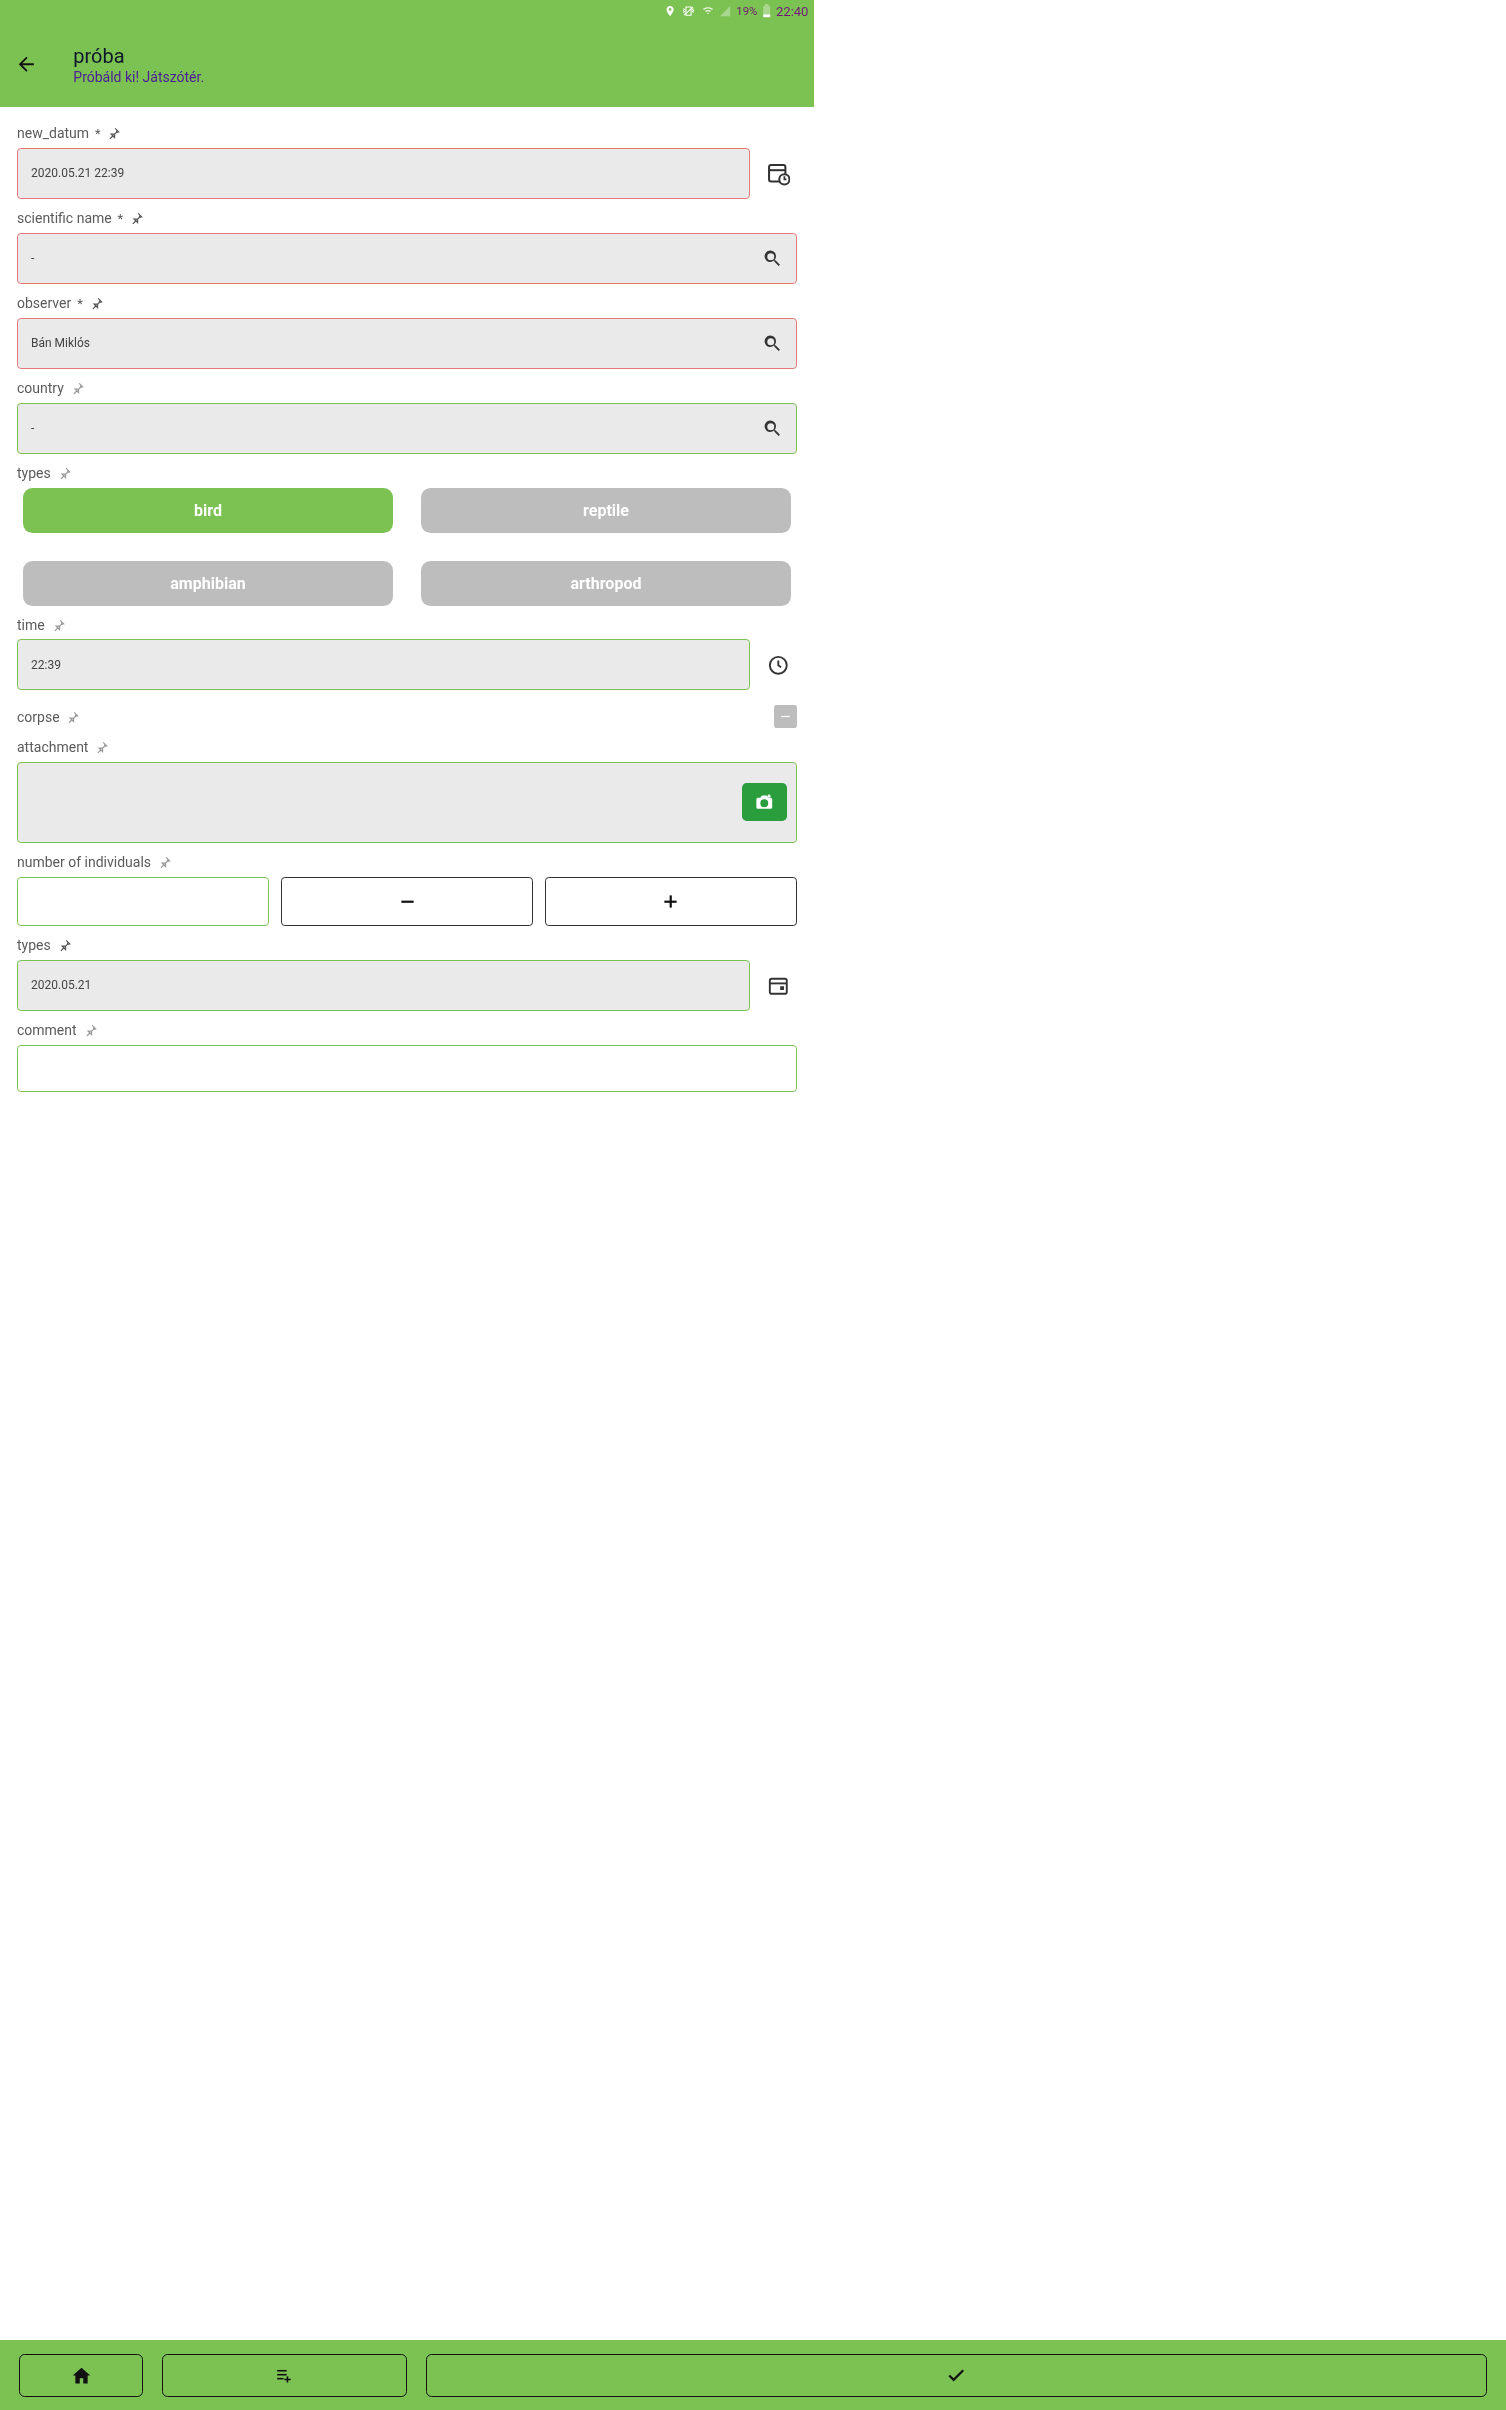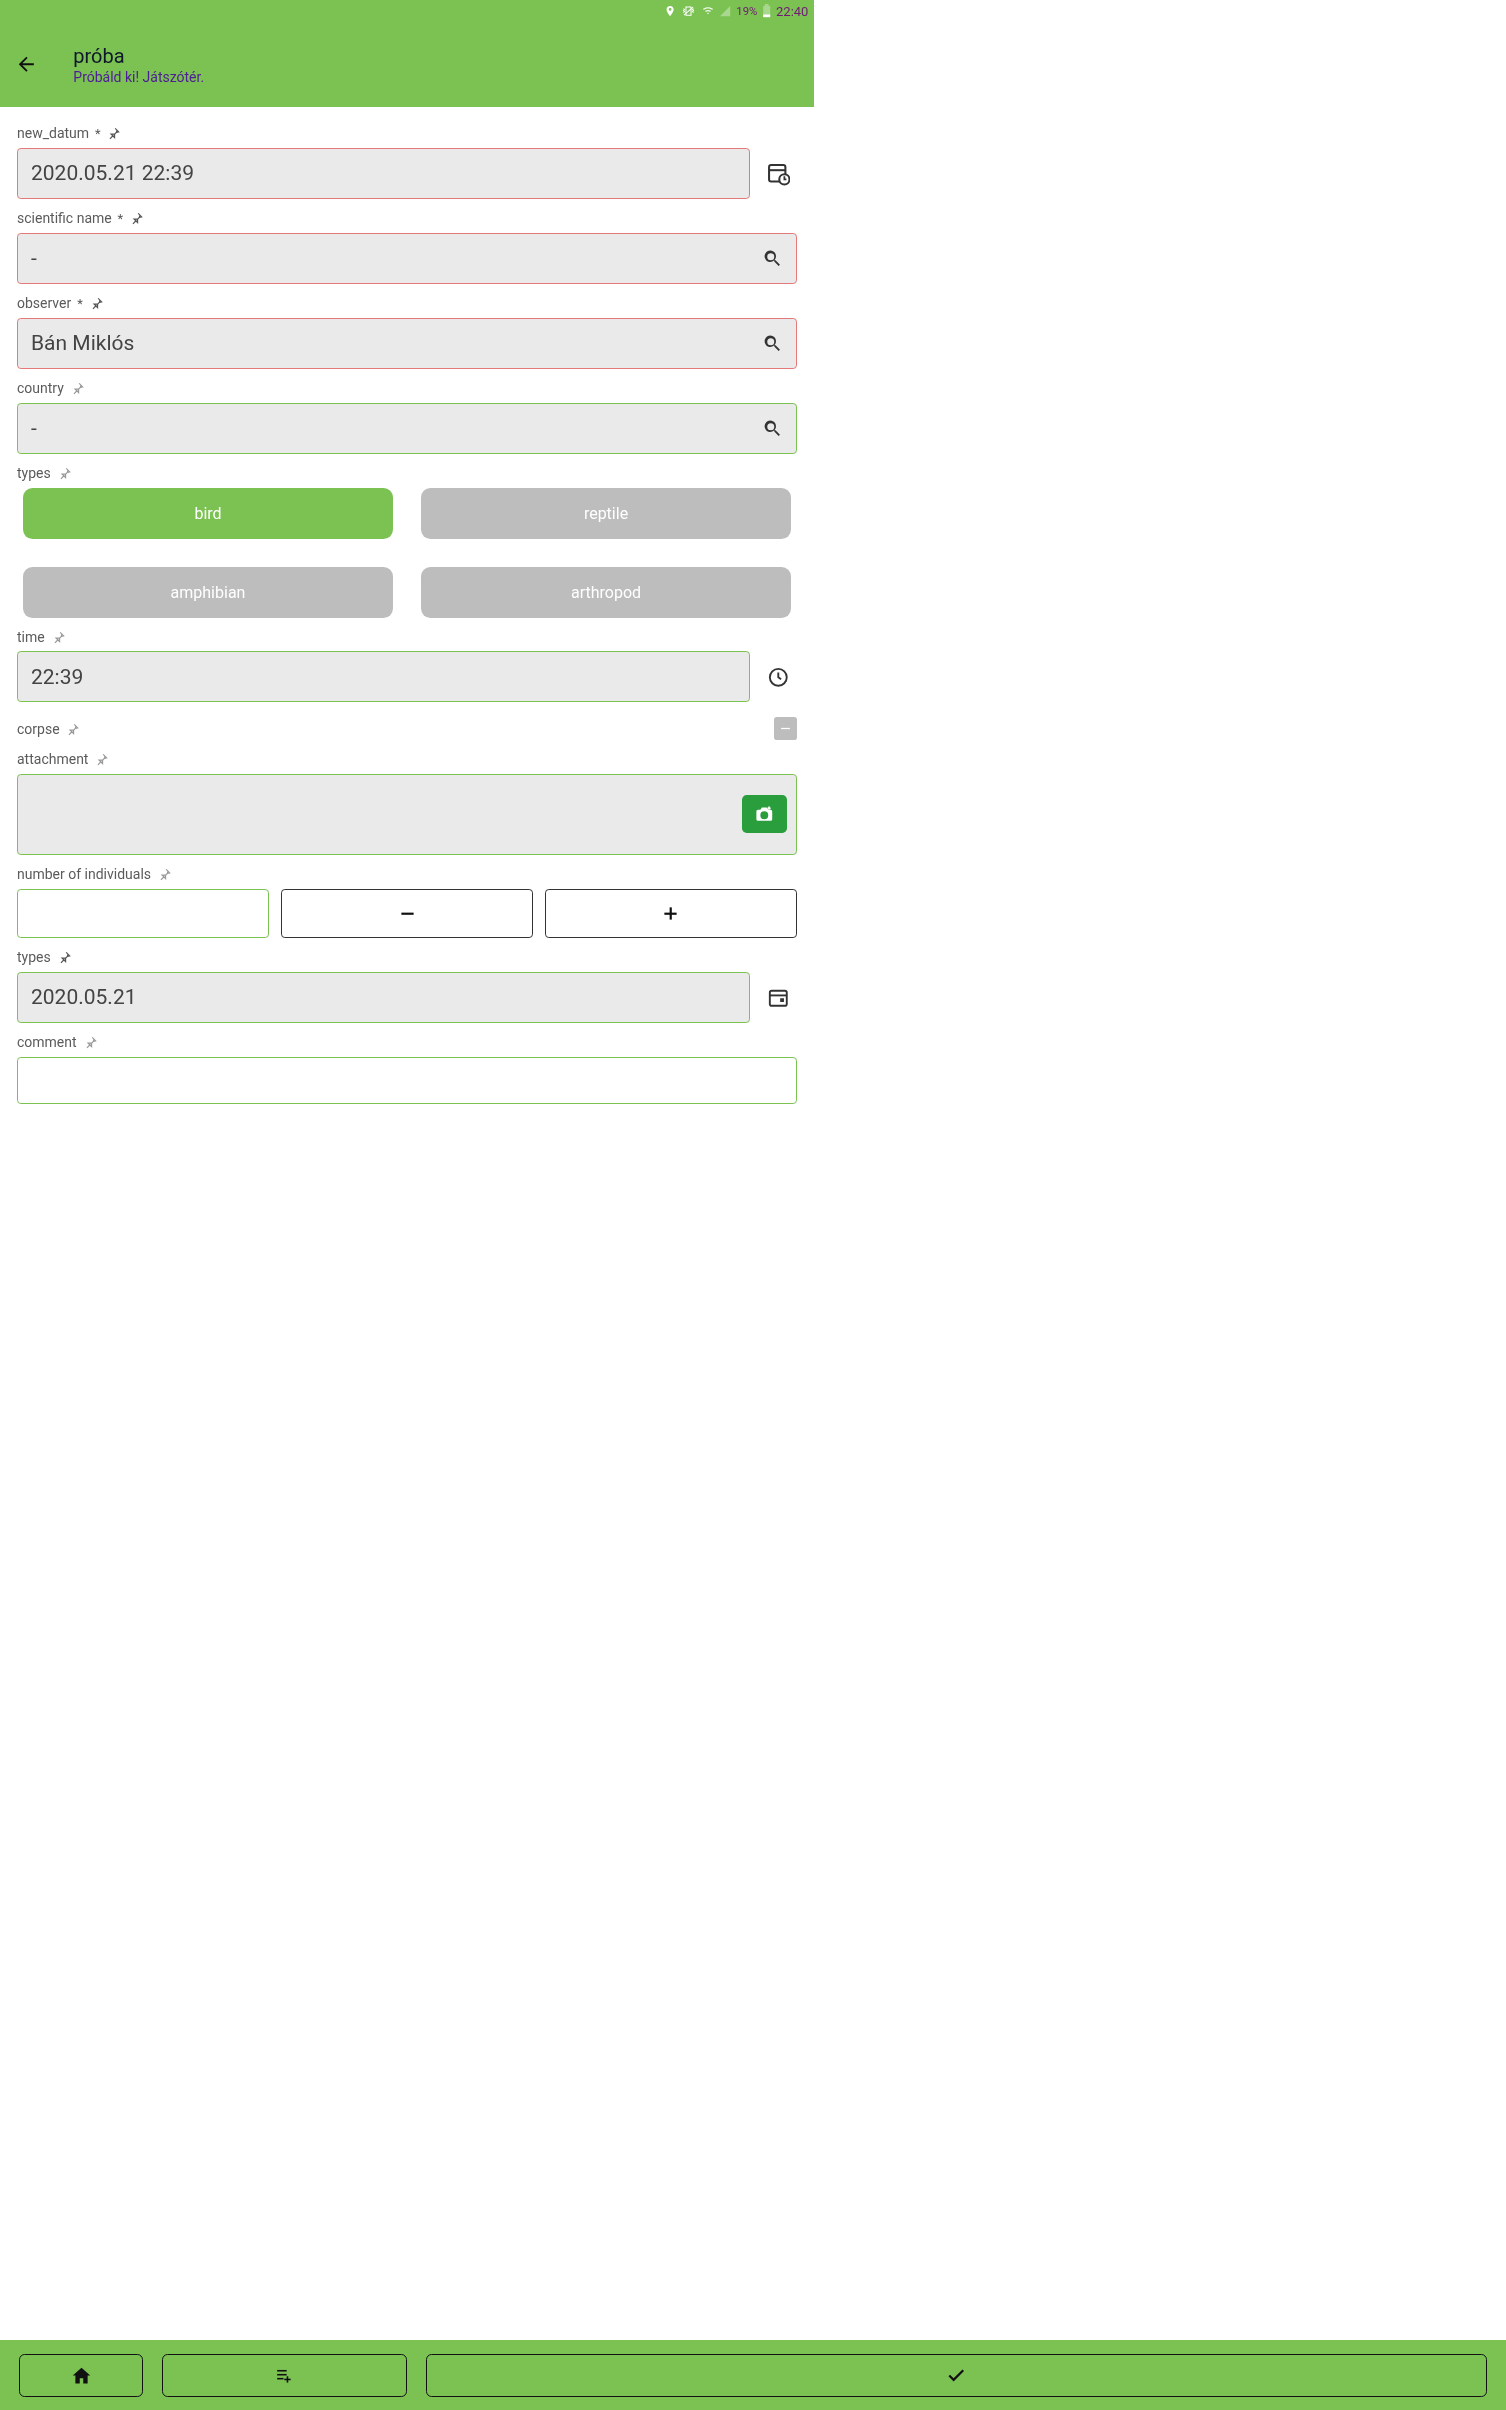--- a/index.html
+++ b/index.html
@@ -31,31 +31,31 @@
     margin-top: 11.3px; margin-bottom: 6.6px;
   }
   .field-label .star { color:#555; font-size:13px; margin-left:0.9px; }
   .pin { display:inline-flex; margin-left:1.9px; }
   
   .row { display:flex; align-items:center; gap:9.4px; }
   .row .input-like { flex:1; }
   
   .input-like {
     height:51px; border-radius:3.8px; background:#eaeaea;
-    display:flex; align-items:center; padding:0 13px; font-size:21px; color:#444;
+    display:flex; align-items:center; padding:0 13px; font-size:12px; color:#444;
   }
   .req { border:1.9px solid #e57979; }
   .ok  { border:1.9px solid #7cc253; }
   .input-like .search-btn { margin-left:auto; }
   .icon-box { width:38px; display:flex; align-items:center; justify-content:center; }
   
   .chips { display:flex; flex-wrap:wrap; gap:28px 28px; margin-top:1.9px; justify-content:center; }
   .chip {
-    width: 370px; height:51px; border-radius:9.4px; background:#bdbdbd; color:#fff;
-    display:flex; align-items:center; justify-content:center; font-size:16px;
+    width: 370px; height:45px; border-radius:9.4px; background:#bdbdbd; color:#fff;
+    display:flex; align-items:center; justify-content:center; font-size:16px;font-weight:bold;
   }
   .chip.selected { background:#7cc253; }
   .chip.full { width:370px; }
   
   .corpse-row { display:flex; align-items:center; justify-content:space-between; margin-top:15px; }
   .square-toggle { width:22.6px; height:22.6px; border-radius:2.8px; background:#bdbdbd; display:flex; align-items:center; justify-content:center; }
   
   .attach-box {
     border:1.9px solid #7cc253; border-radius:3.8px; background:#eaeaea; height:81px;
     display:flex; align-items:center; justify-content:flex-end; padding:0 9.4px;

